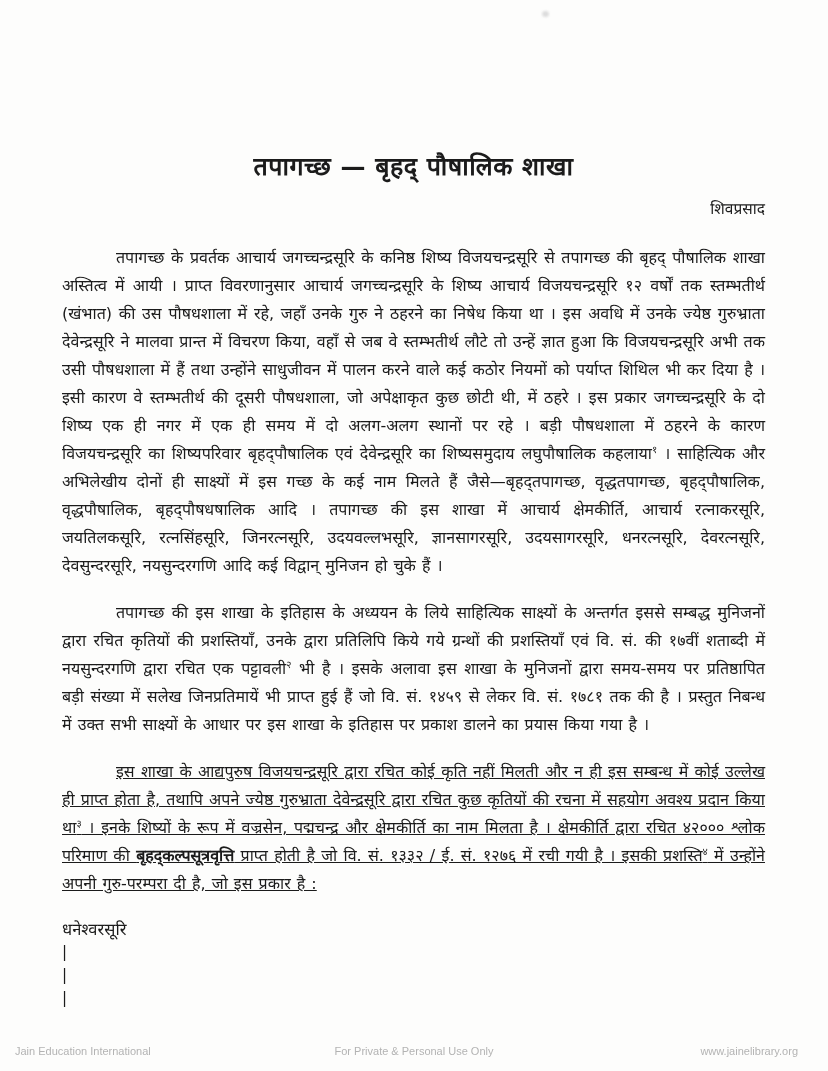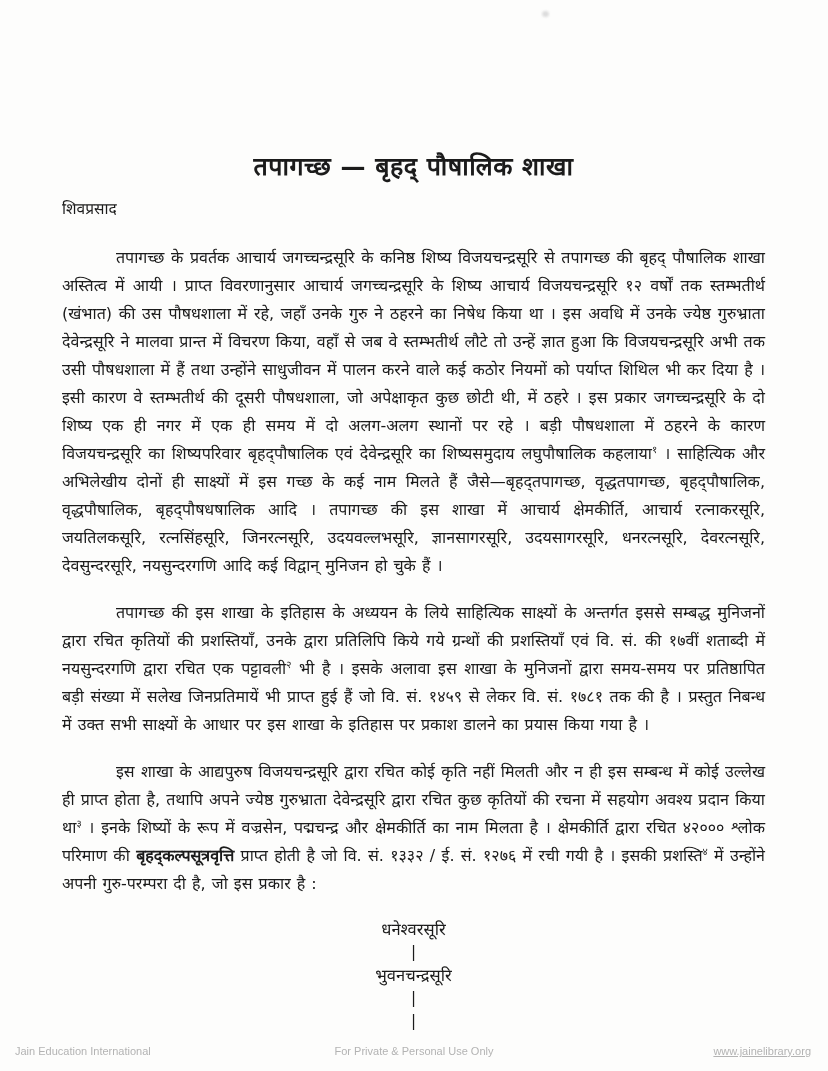--- a/index.html
+++ b/index.html
@@ -26,45 +26,46 @@
     padding: 148px 63px 0 62px;
   }
   .article-title {
     text-align: center;
     font-size: 25px;
     font-weight: 700;
     margin: 0 0 15px 0;
     letter-spacing: 0.5px;
   }
   .author {
-    text-align: left;
+    text-align: right;
     font-size: 15.5px;
     margin: 0 0 25px 0;
   }
   .body-para {
     font-size: 16px;
     line-height: 28px;
     text-align: justify;
     text-indent: 54px;
     margin: 8px 0 19px 0;
     word-spacing: 1px;
   }
   .body-para.last {
     margin-bottom: 12px;
+    text-decoration: underline;
   }
   sup.fn {
     font-size: 10px;
     line-height: 0;
     vertical-align: super;
   }
   .work-title {
     font-weight: 700;
   }
   .lineage {
-    text-align: center;
+    text-align: left;
     font-size: 16.5px;
     line-height: 23px;
     margin-top: 20px;
   }
   .lineage div {
     display: block;
   }
   .lineage .connector {
     font-size: 15px;
   }
@@ -74,21 +75,21 @@
     right: 0;
     bottom: 12px;
     height: 14px;
     font-family: "Liberation Sans", sans-serif;
     font-size: 11px;
     color: #b3b3b3;
     padding-left: 21px;
   }
   .page-footer .f-left  { position: absolute; left: 15px; }
   .page-footer .f-center{ position: absolute; left: 50%; transform: translateX(-50%); }
-  .page-footer .f-right { position: absolute; right: 17px; text-decoration: underline; }
+  .page-footer .f-right { position: absolute; right: 30px; }
 </style>
 </head>
 <body>
 
 <div class="scan-speck"></div>
 
 <div class="content">
 
   <h1 class="article-title">तपागच्छ — बृहद् पौषालिक शाखा</h1>
 
@@ -96,21 +97,20 @@
 
   <p class="body-para"><span>तपागच्छ के प्रवर्तक आचार्य जगच्चन्द्रसूरि के कनिष्ठ शिष्य विजयचन्द्रसूरि से तपागच्छ की बृहद् पौषालिक शाखा अस्तित्व में आयी । प्राप्त विवरणानुसार आचार्य जगच्चन्द्रसूरि के शिष्य आचार्य विजयचन्द्रसूरि १२ वर्षों तक स्तम्भतीर्थ (खंभात) की उस पौषधशाला में रहे, जहाँ उनके गुरु ने ठहरने का निषेध किया था । इस अवधि में उनके ज्येष्ठ गुरुभ्राता देवेन्द्रसूरि ने मालवा प्रान्त में विचरण किया, वहाँ से जब वे स्तम्भतीर्थ लौटे तो उन्हें ज्ञात हुआ कि विजयचन्द्रसूरि अभी तक उसी पौषधशाला में हैं तथा उन्होंने साधुजीवन में पालन करने वाले कई कठोर नियमों को पर्याप्त शिथिल भी कर दिया है । इसी कारण वे स्तम्भतीर्थ की दूसरी पौषधशाला, जो अपेक्षाकृत कुछ छोटी थी, में ठहरे । इस प्रकार जगच्चन्द्रसूरि के दो शिष्य एक ही नगर में एक ही समय में दो अलग-अलग स्थानों पर रहे । बड़ी पौषधशाला में ठहरने के कारण विजयचन्द्रसूरि का शिष्यपरिवार बृहद्पौषालिक एवं देवेन्द्रसूरि का शिष्यसमुदाय लघुपौषालिक कहलाया</span><sup class="fn">१</sup><span> । साहित्यिक और अभिलेखीय दोनों ही साक्ष्यों में इस गच्छ के कई नाम मिलते हैं जैसे—बृहद्तपागच्छ, वृद्धतपागच्छ, बृहद्पौषालिक, वृद्धपौषालिक, बृहद्पौषधषालिक आदि । तपागच्छ की इस शाखा में आचार्य क्षेमकीर्ति, आचार्य रत्नाकरसूरि, जयतिलकसूरि, रत्नसिंहसूरि, जिनरत्नसूरि, उदयवल्लभसूरि, ज्ञानसागरसूरि, उदयसागरसूरि, धनरत्नसूरि, देवरत्नसूरि, देवसुन्दरसूरि, नयसुन्दरगणि आदि कई विद्वान् मुनिजन हो चुके हैं ।</span></p>
 
   <p class="body-para"><span>तपागच्छ की इस शाखा के इतिहास के अध्ययन के लिये साहित्यिक साक्ष्यों के अन्तर्गत इससे सम्बद्ध मुनिजनों द्वारा रचित कृतियों की प्रशस्तियाँ, उनके द्वारा प्रतिलिपि किये गये ग्रन्थों की प्रशस्तियाँ एवं वि. सं. की १७वीं शताब्दी में नयसुन्दरगणि द्वारा रचित एक पट्टावली</span><sup class="fn">२</sup><span> भी है । इसके अलावा इस शाखा के मुनिजनों द्वारा समय-समय पर प्रतिष्ठापित बड़ी संख्या में सलेख जिनप्रतिमायें भी प्राप्त हुई हैं जो वि. सं. १४५९ से लेकर वि. सं. १७८१ तक की है । प्रस्तुत निबन्ध में उक्त सभी साक्ष्यों के आधार पर इस शाखा के इतिहास पर प्रकाश डालने का प्रयास किया गया है ।</span></p>
 
   <p class="body-para last"><span>इस शाखा के आद्यपुरुष विजयचन्द्रसूरि द्वारा रचित कोई कृति नहीं मिलती और न ही इस सम्बन्ध में कोई उल्लेख ही प्राप्त होता है, तथापि अपने ज्येष्ठ गुरुभ्राता देवेन्द्रसूरि द्वारा रचित कुछ कृतियों की रचना में सहयोग अवश्य प्रदान किया था</span><sup class="fn">३</sup><span> । इनके शिष्यों के रूप में वज्रसेन, पद्मचन्द्र और क्षेमकीर्ति का नाम मिलता है । क्षेमकीर्ति द्वारा रचित ४२००० श्लोक परिमाण की </span><span class="work-title">बृहद्कल्पसूत्रवृत्ति</span><span> प्राप्त होती है जो वि. सं. १३३२ / ई. सं. १२७६ में रची गयी है । इसकी प्रशस्ति</span><sup class="fn">४</sup><span> में उन्होंने अपनी गुरु-परम्परा दी है, जो इस प्रकार है :</span></p>
 
   <div class="lineage">
     <div>धनेश्वरसूरि</div>
     <div class="connector">|</div>
-    <div>भुवनचन्द्रसूरि</div>
     <div class="connector">|</div>
     <div class="connector">|</div>
   </div>
 
 </div>
 
 <div class="page-footer">
   <span class="f-left">Jain Education International</span>
   <span class="f-center">For Private &amp; Personal Use Only</span>
   <span class="f-right">www.jainelibrary.org</span>

